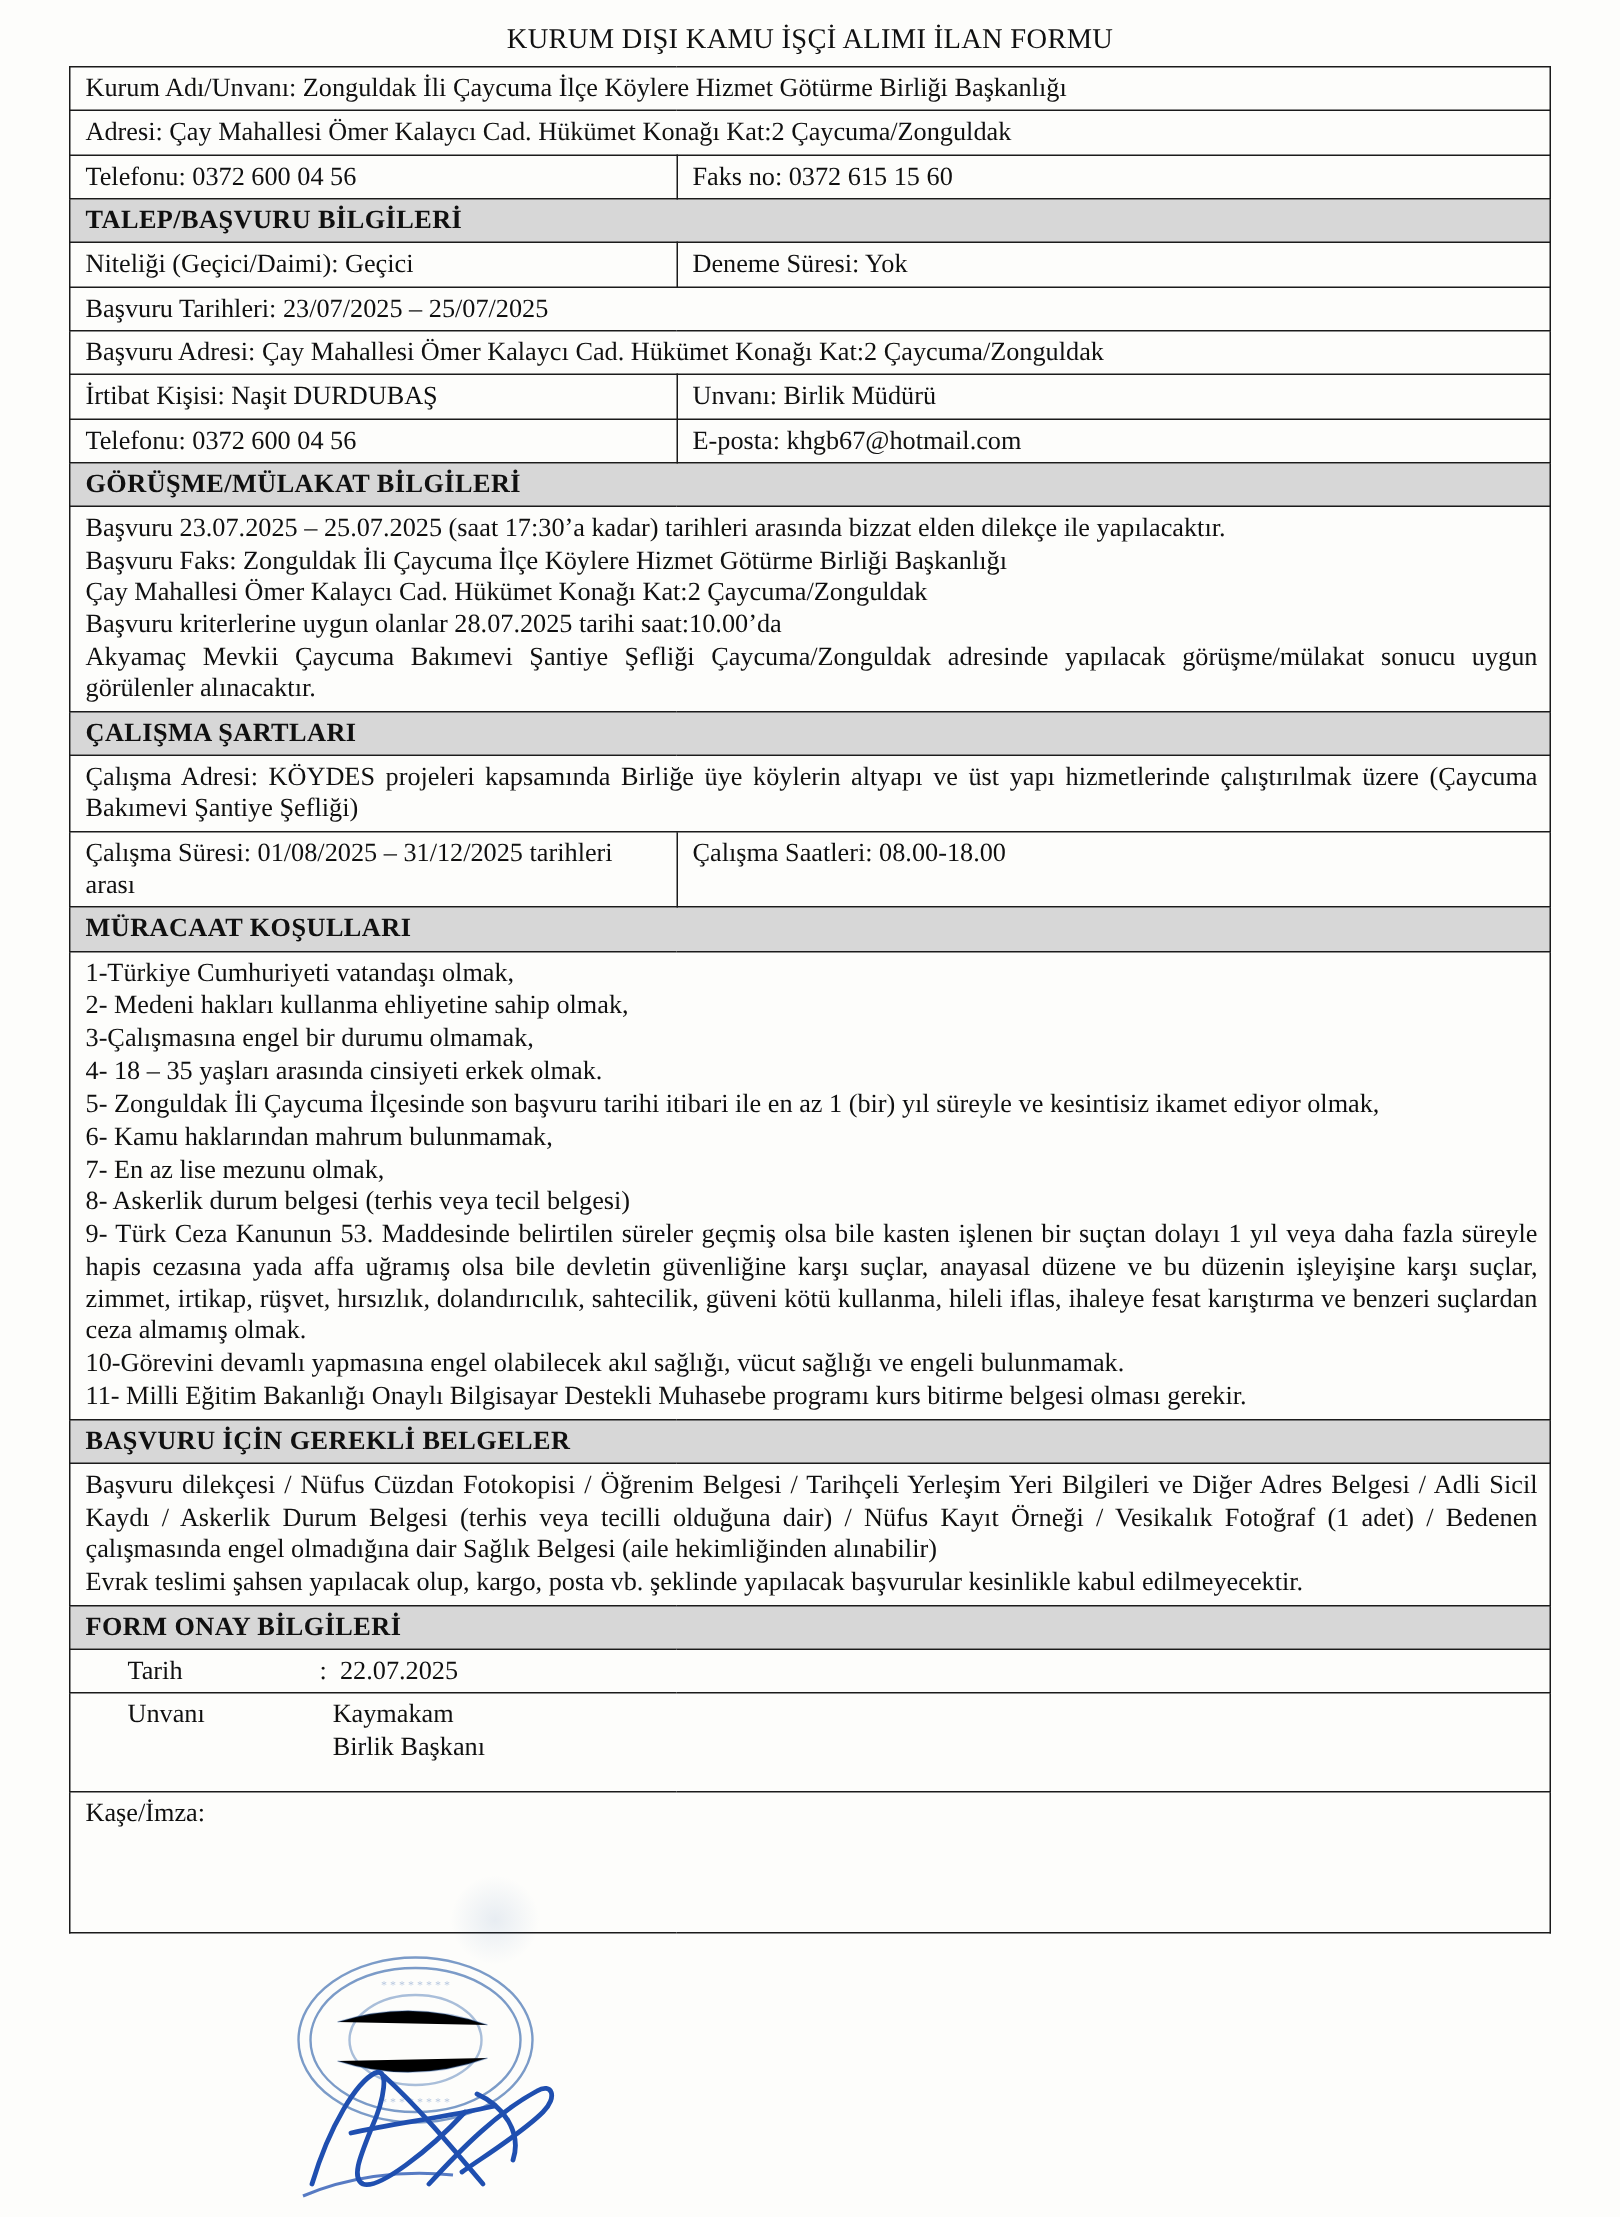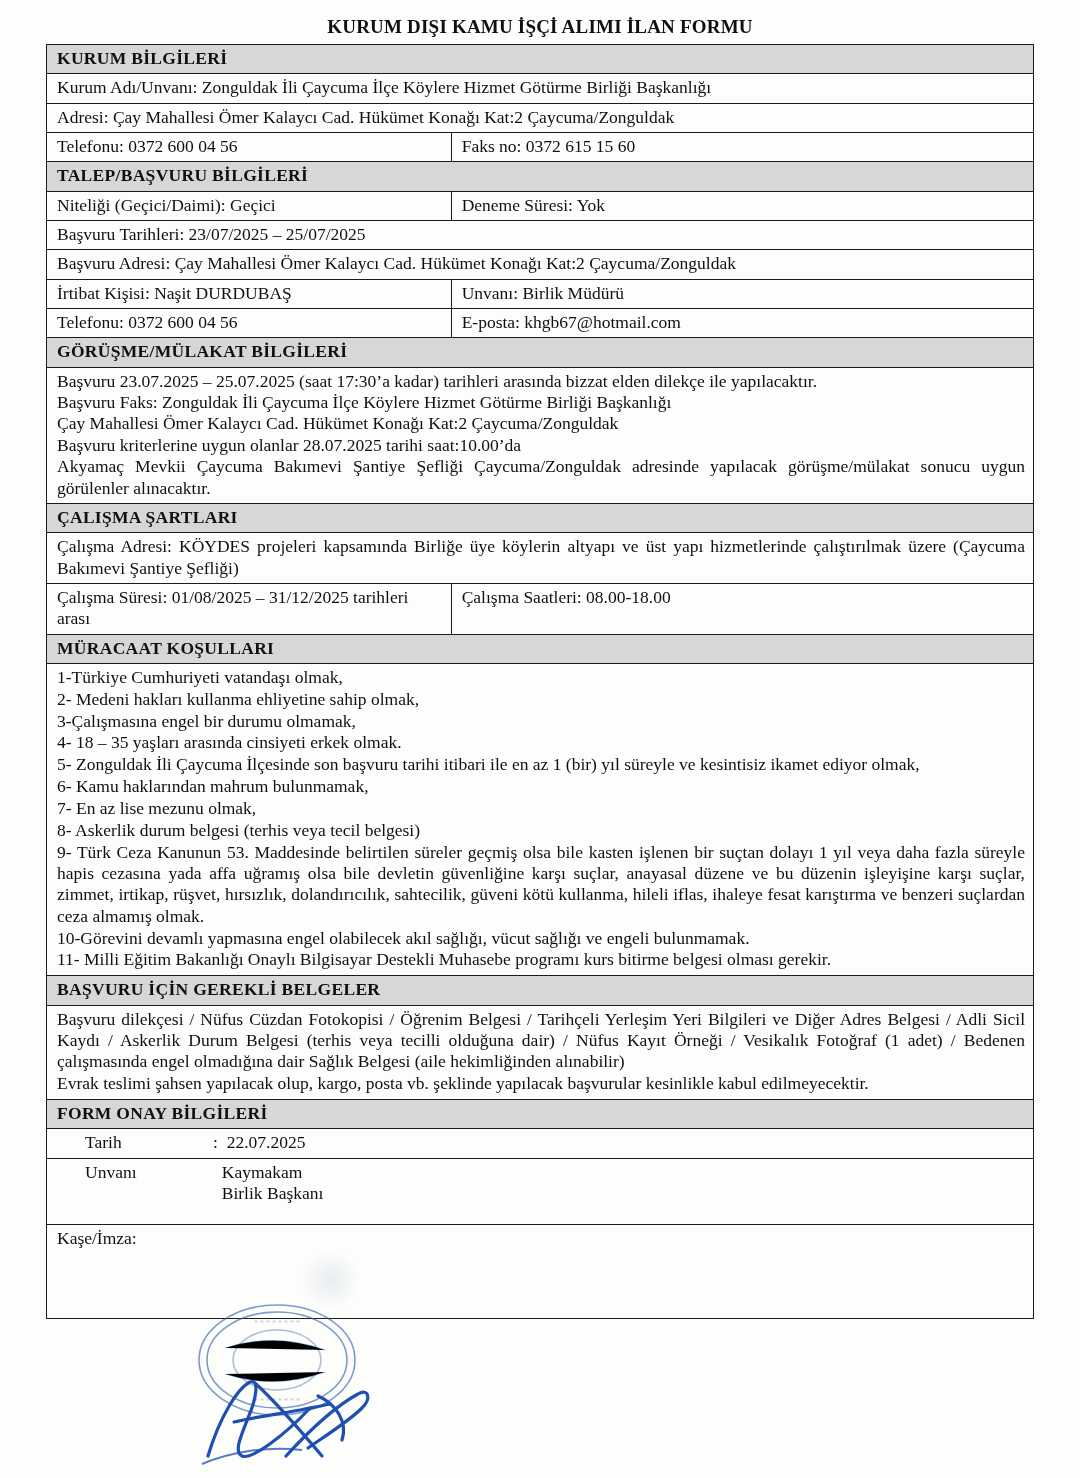--- a/index.html
+++ b/index.html
@@ -19,21 +19,21 @@
   .page {
     position: absolute;
     left: 0; top: 0;
     width: 1080px;
     height: 1478px;
     background: #fdfdfb;
   }
 
   .doc-title {
     text-align: center;
-    font-weight: bold;
+    font-weight: normal;
     font-size: 19px;
     letter-spacing: 0.2px;
     padding-top: 16px;
     padding-bottom: 6px;
     font-family: "Liberation Serif", serif;
   }
 
   table.form {
     border-collapse: collapse;
     width: 988px;
@@ -114,23 +114,20 @@
 
   <div class="doc-title">KURUM DIŞI KAMU İŞÇİ ALIMI İLAN FORMU</div>
 
   <table class="form">
     <colgroup>
       <col style="width:41%">
       <col style="width:59%">
     </colgroup>
 
     <tbody>
-        <tr>
-      <td class="section" colspan="2">KURUM BİLGİLERİ</td>
-    </tr>
     <tr>
       <td colspan="2">Kurum Adı/Unvanı: Zonguldak İli Çaycuma İlçe Köylere Hizmet Götürme Birliği Başkanlığı</td>
     </tr>
     <tr>
       <td colspan="2">Adresi: Çay Mahallesi Ömer Kalaycı Cad. Hükümet Konağı Kat:2 Çaycuma/Zonguldak</td>
     </tr>
     <tr>
       <td>Telefonu: 0372 600 04 56</td>
       <td>Faks no: 0372 615 15 60</td>
     </tr>

